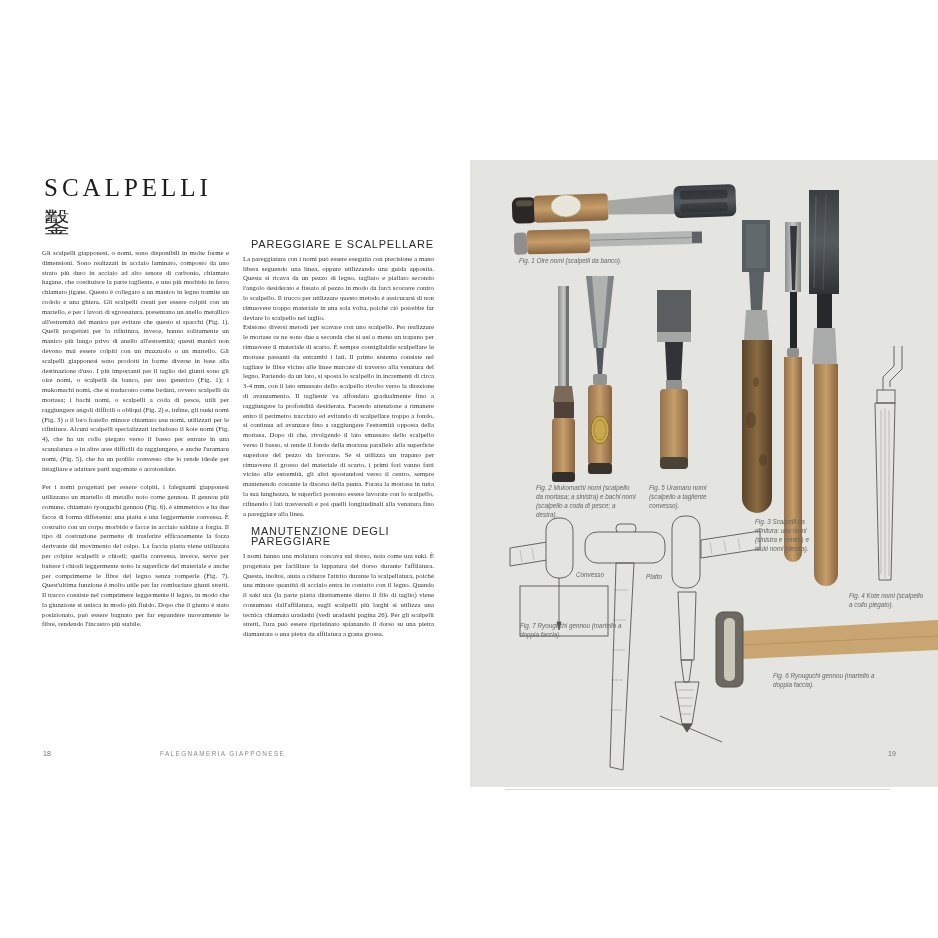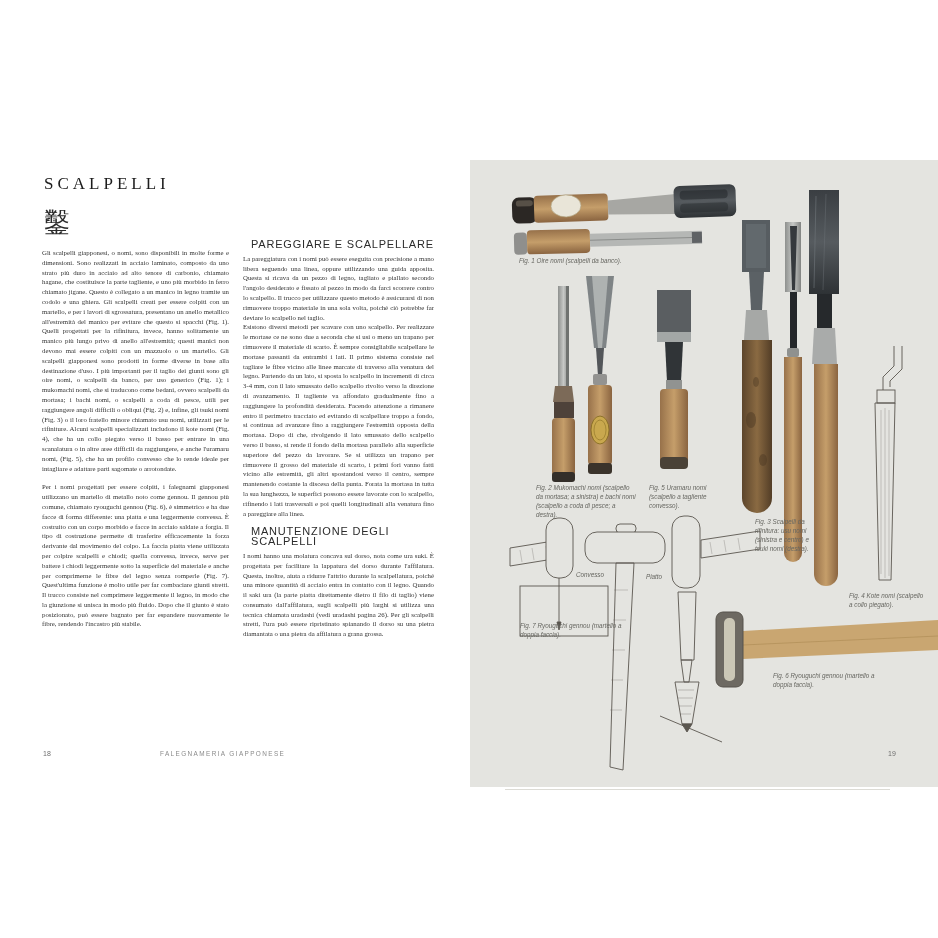--- a/index.html
+++ b/index.html
@@ -1,19 +1,19 @@
 <!DOCTYPE html>
 <html><head>
 <meta charset="utf-8">
 <style>
   html,body{margin:0;padding:0;background:#ffffff;}
   #page{position:relative;width:938px;height:938px;background:#ffffff;overflow:hidden;
         font-family:"Liberation Serif",serif;color:#2e2e2e;}
   
-  .title{position:absolute;left:44px;top:174px;font-size:17px;letter-spacing:4px;
+  .title{position:absolute;left:44px;top:174px;font-size:25px;letter-spacing:4px;
          color:#1c1c1c;font-weight:400;}
   .kanji{position:absolute;left:44px;top:205px;font-size:26px;color:#2a2a2a;}
   .col{position:absolute;text-align:justify;font-size:6.8px;line-height:9.8px;color:#333;}
   .col p{margin:0 0 9px 0;}
   .col p.tight{margin:0;}
   #col1{left:42px;top:248px;width:187px;}
   #col2{left:243px;top:240px;width:191px;}
   .sechead{font-family:"Liberation Sans",sans-serif;font-size:11px;font-weight:400;
            letter-spacing:0.8px;color:#2b2b2b;margin:0 0 4px 8px;text-align:left;}
   .sechead.second{margin-top:9px;}
@@ -52,21 +52,21 @@
 
     <div id="col1" class="col">
       <p>Gli scalpelli giapponesi, o nomi, sono disponibili in molte forme e dimensioni. Sono realizzati in acciaio laminato, composto da uno strato più duro in acciaio ad alto tenore di carbonio, chiamato hagane, che costituisce la parte tagliente, e uno più morbido in ferro chiamato jigane. Questo è collegato a un manico in legno tramite un codolo e una ghiera. Gli scalpelli creati per essere colpiti con un martello, e per i lavori di sgrossatura, presentano un anello metallico all'estremità del manico per evitare che questo si spacchi (Fig. 1). Quelli progettati per la rifinitura, invece, hanno solitamente un manico più lungo privo di anello all'estremità; questi manici non devono mai essere colpiti con un mazzuolo o un martello. Gli scalpelli giapponesi sono prodotti in forme diverse in base alla destinazione d'uso. I più importanti per il taglio dei giunti sono gli oire nomi, o scalpelli da banco, per uso generico (Fig. 1); i mukomachi nomi, che si traducono come bedani, ovvero scalpelli da mortasa; i bachi nomi, o scalpelli a coda di pesce, utili per raggiungere angoli difficili o obliqui (Fig. 2) e, infine, gli tsuki nomi (Fig. 3) o il loro fratello minore chiamato usu nomi, utilizzati per le rifiniture. Alcuni scalpelli specializzati includono il kote nomi (Fig. 4), che ha un collo piegato verso il basso per entrare in una scanalatura o in altre aree difficili da raggiungere, e anche l'uramaru nomi, (Fig. 5), che ha un profilo convesso che lo rende ideale per intagliare e adattare parti sagomate o arrotondate.</p>
       <p>Per i nomi progettati per essere colpiti, i falegnami giapponesi utilizzano un martello di metallo noto come gennou. Il gennou più comune, chiamato ryouguchi gennou (Fig. 6), è simmetrico e ha due facce di forma differente: una piatta e una leggermente convessa. È costruito con un corpo morbido e facce in acciaio saldate a forgia. Il tipo di costruzione permette di trasferire efficacemente la forza derivante dal movimento del colpo. La faccia piatta viene utilizzata per colpire scalpelli e chiodi; quella convessa, invece, serve per battere i chiodi leggermente sotto la superficie del materiale e anche per comprimerne le fibre del legno senza romperle (Fig. 7). Quest'ultima funzione è molto utile per far combaciare giunti stretti. Il trucco consiste nel comprimere leggermente il legno, in modo che la giunzione si unisca in modo più fluido. Dopo che il giunto è stato posizionato, può essere bagnato per far espandere nuovamente le fibre, rendendo l'incastro più stabile.</p>
     </div>
 
     <div id="col2" class="col">
       <h2 class="sechead">PAREGGIARE E SCALPELLARE</h2>
       <p class="tight">La pareggiatura con i nomi può essere eseguita con precisione a mano libera seguendo una linea, oppure utilizzando una guida apposita. Questa si ricava da un pezzo di legno, tagliato e piallato secondo l'angolo desiderato e fissato al pezzo in modo da farci scorrere contro lo scalpello. Il trucco per utilizzare questo metodo è assicurarsi di non rimuovere troppo materiale in una sola volta, poiché ciò potrebbe far deviare lo scalpello nel taglio.</p>
       <p class="tight">Esistono diversi metodi per scavare con uno scalpello. Per realizzare le mortase ce ne sono due a seconda che si usi o meno un trapano per rimuovere il materiale di scarto. È sempre consigliabile scalpellare le mortase passanti da entrambi i lati. Il primo sistema consiste nel tagliare le fibre vicino alle linee marcate di traverso alla venatura del legno. Partendo da un lato, si sposta lo scalpello in incrementi di circa 3-4 mm, con il lato smussato dello scalpello rivolto verso la direzione di avanzamento. Il tagliente va affondato gradualmente fino a raggiungere la profondità desiderata. Facendo attenzione a rimanere entro il perimetro tracciato ed evitando di scalpellare troppo a fondo, si continua ad avanzare fino a raggiungere l'estremità opposta della mortasa. Dopo di che, rivolgendo il lato smussato dello scalpello verso il basso, si rende il fondo della mortasa parallelo alla superficie superiore del pezzo da lavorare. Se si utilizza un trapano per rimuovere il grosso del materiale di scarto, i primi fori vanno fatti vicino alle estremità, gli altri spostandosi verso il centro, sempre mantenendo costante la discesa della punta. Forata la mortasa in tutta la sua lunghezza, le superfici possono essere lavorate con lo scalpello, rifinendo i lati trasversali e poi quelli longitudinali alla venatura fino a pareggiare alla linea.</p>
-      <h2 class="sechead second">MANUTENZIONE DEGLI SCALPELLI</h2>
+      <h2 class="sechead second">MANUTENZIONE DEGLI PAREGGIARE</h2>
       <p class="tight">I nomi hanno una molatura concava sul dorso, nota come ura suki. È progettata per facilitare la lappatura del dorso durante l'affilatura. Questa, inoltre, aiuta a ridurre l'attrito durante la scalpellatura, poiché una minore quantità di acciaio entra in contatto con il legno. Quando il saki ura (la parte piatta direttamente dietro il filo di taglio) viene consumato dall'affilatura, sugli scalpelli più larghi si utilizza una tecnica chiamata uradashi (vedi uradashi pagina 26). Per gli scalpelli stretti, l'ura può essere ripristinato spianando il dorso su una pietra diamantata o una pietra da affilatura a grana grossa.</p>
     </div>
 
     <div id="folio-left" class="folio">18</div>
     <div id="running-title" class="folio">FALEGNAMERIA GIAPPONESE</div>
   </div>
 
   <div id="rightpage">
 
     <svg width="468" height="627" viewBox="0 0 468 627">

